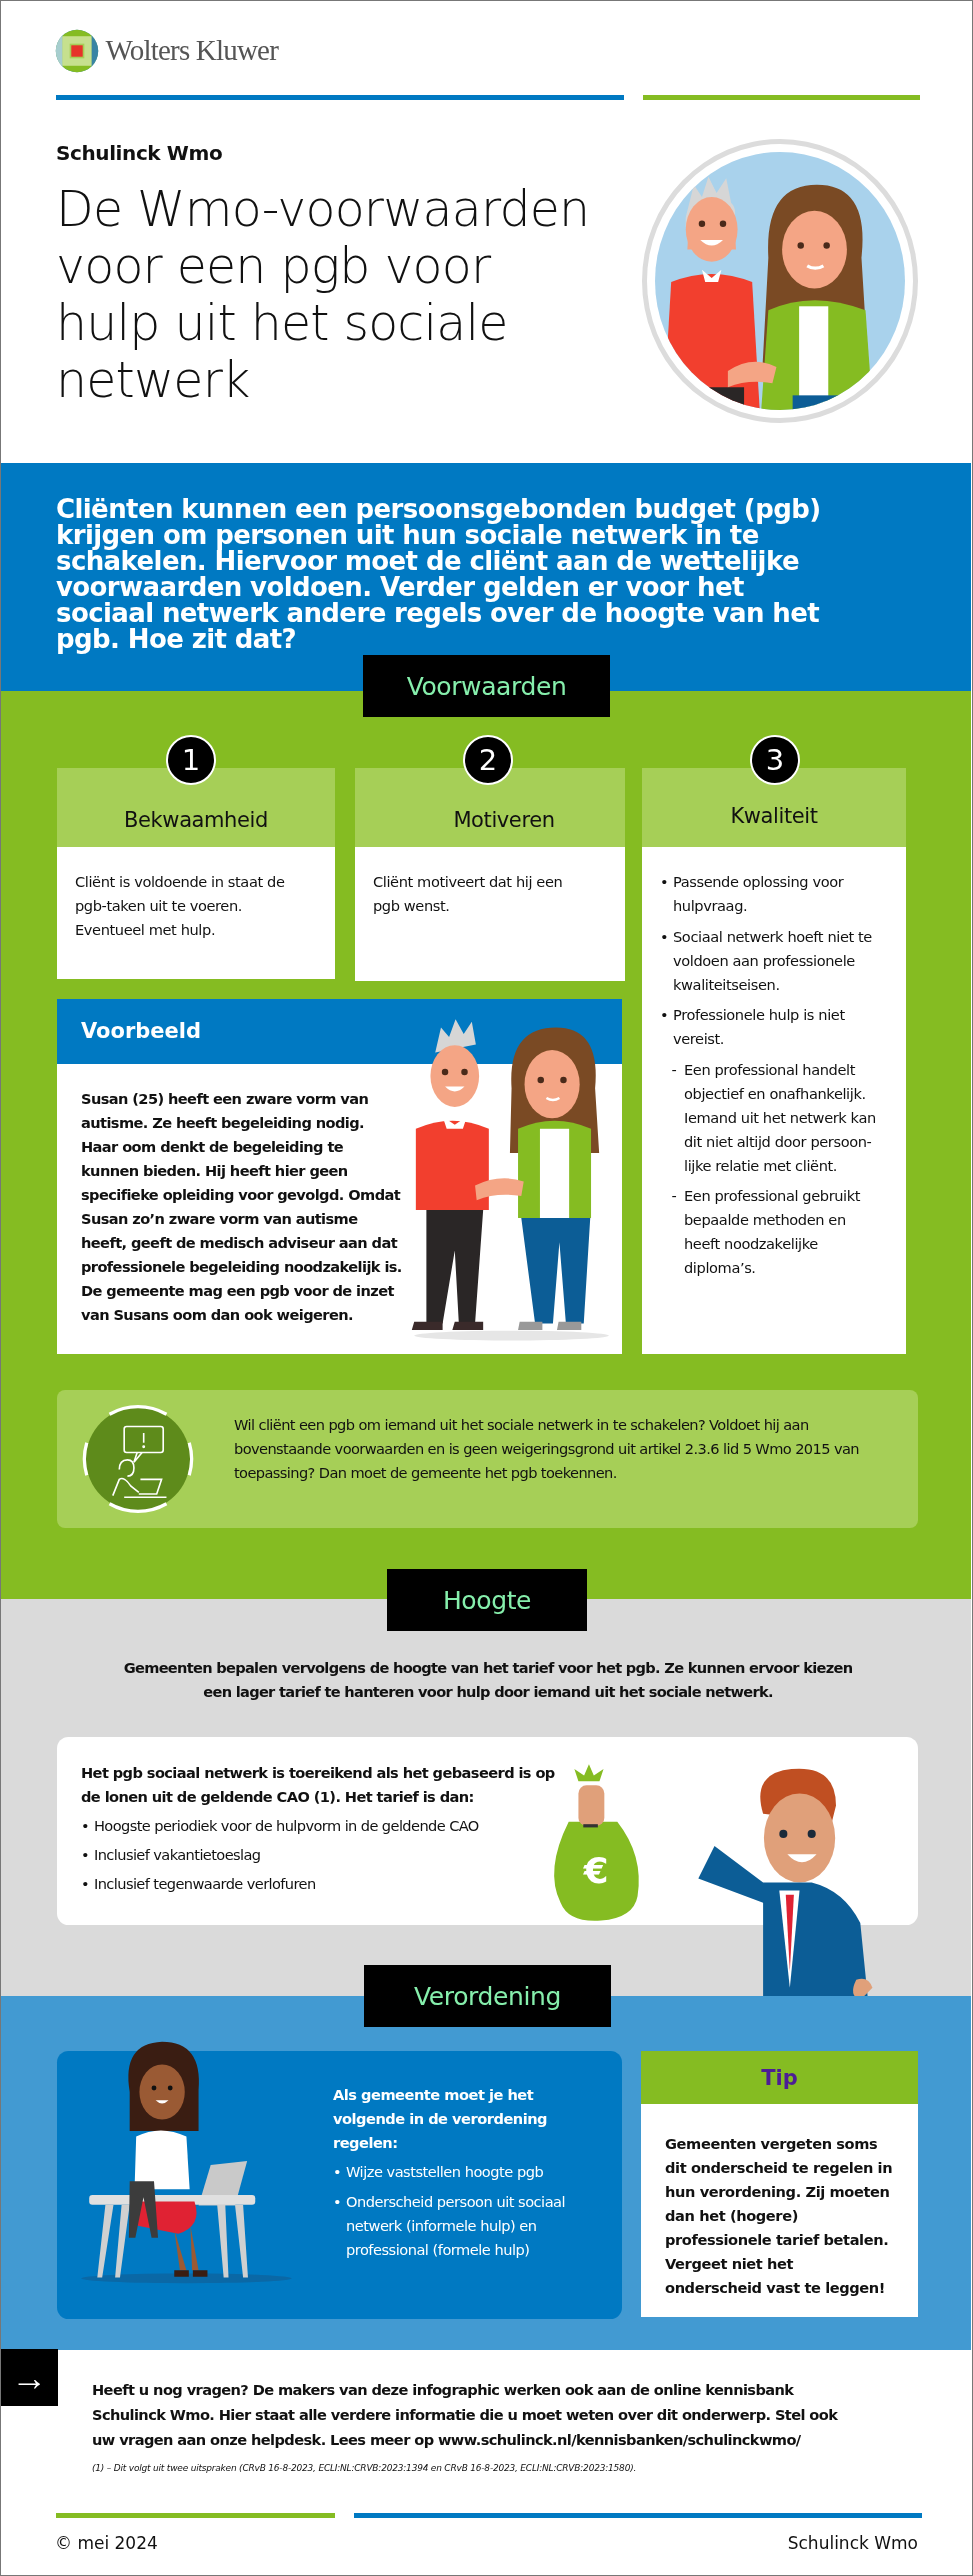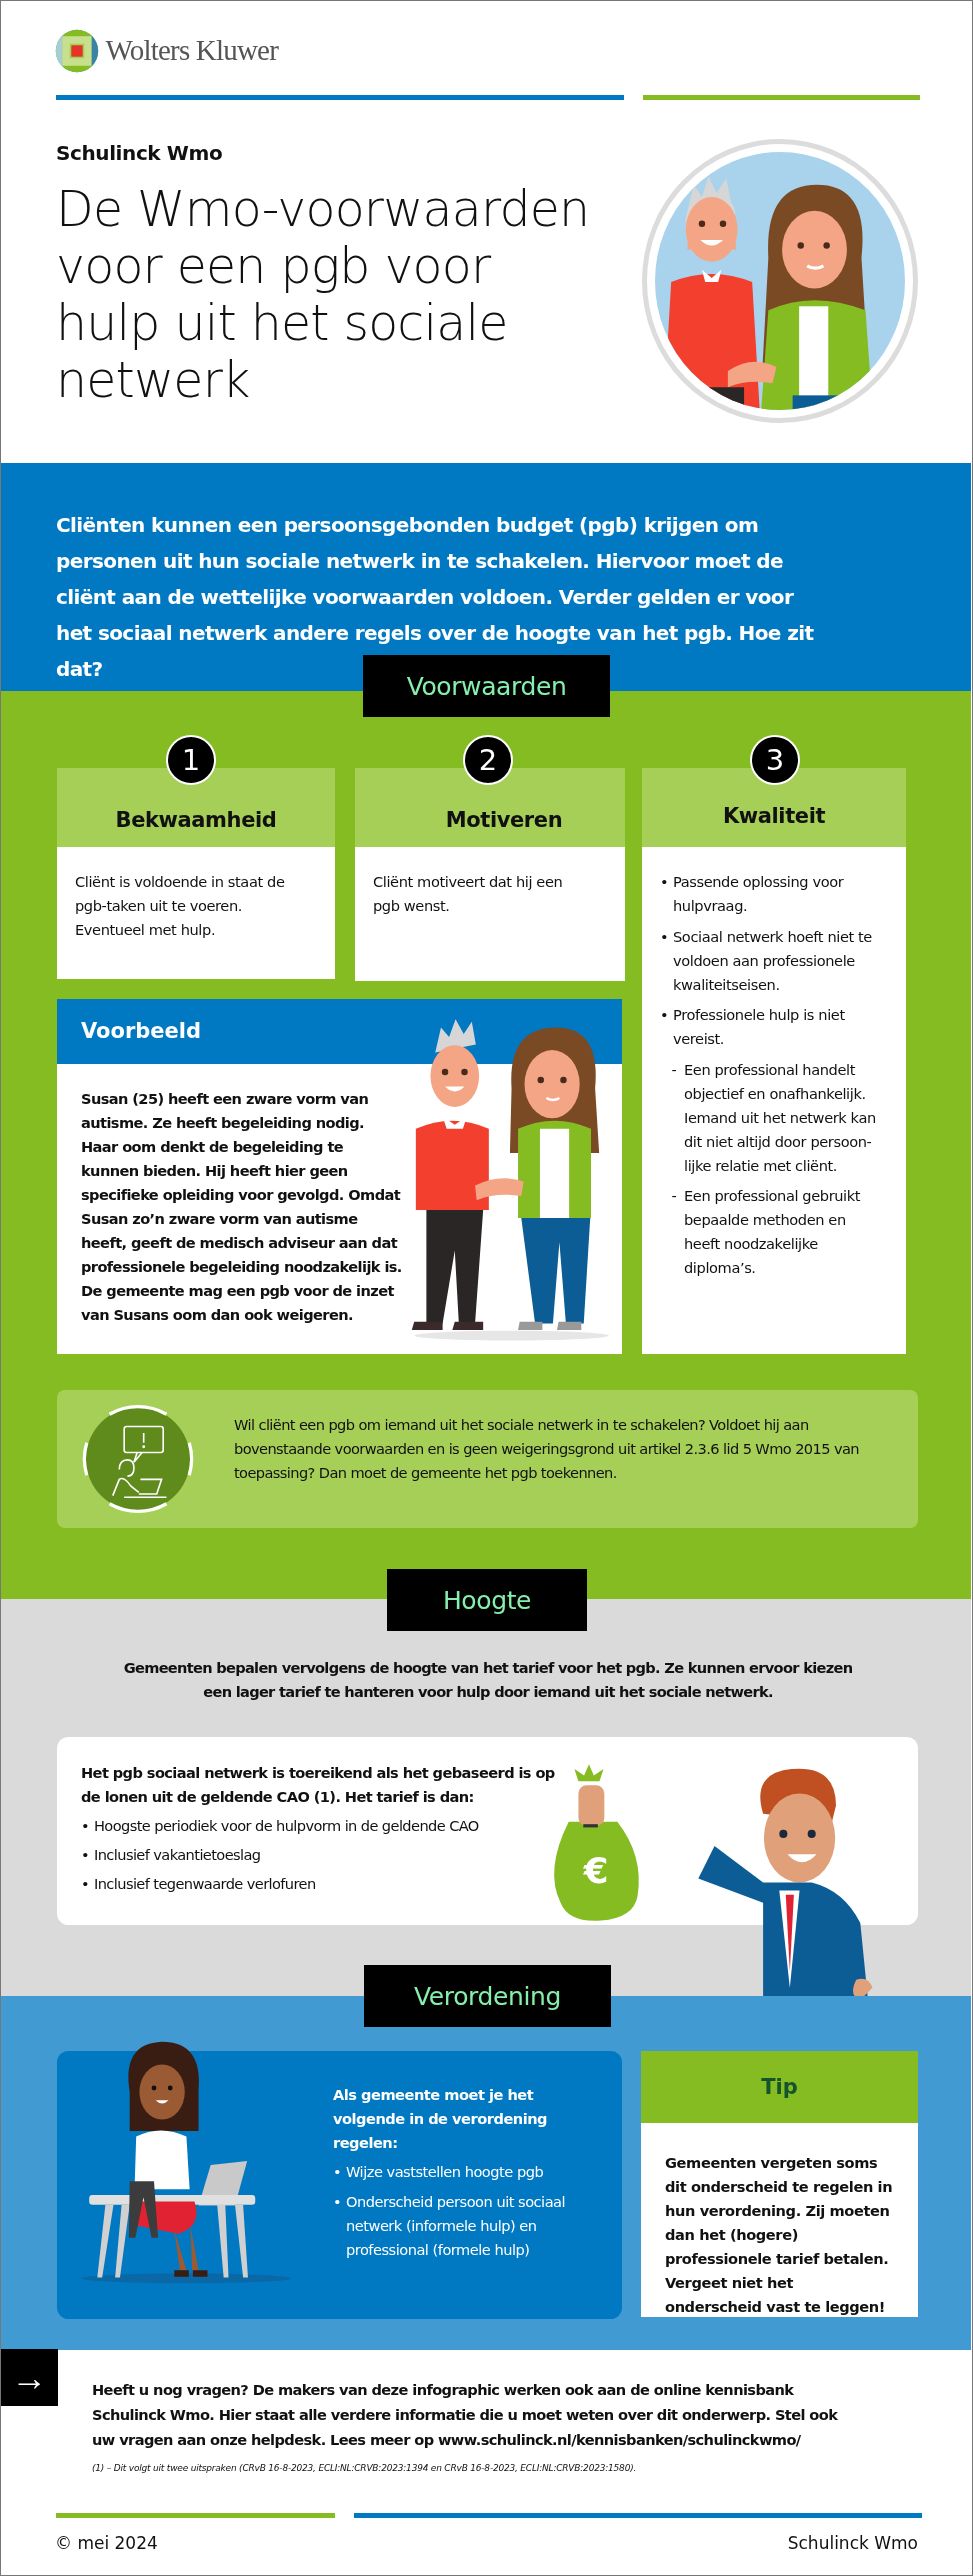--- a/index.html
+++ b/index.html
@@ -8,26 +8,26 @@
   
   .logo { left: 54px; top: 27.6px; display: flex; align-items: center; gap: 6.5px; }
   .logo-text { font-size: 29px; color: #555; font-family: Liberation Serif, serif; letter-spacing: -0.8px; }
   .rule { height: 4.9px; }
   .kicker { left: 55px; top: 140px; font-size: 20px; font-weight: bold; font-family: "DejaVu Sans", sans-serif; letter-spacing: -0.4px; }
   .title { left: 55px; top: 180px; width: 552px; font-size: 49px; line-height: 57px; font-family: "DejaVu Sans", sans-serif; font-weight: 300; letter-spacing: -0.8px; color: #111; }
   .hero-circle { left: 641px; top: 138px; width: 276px; height: 284px; border-radius: 50%; border: 5.7px solid #dcdcdc; background: #fff; }
   .hero-inner { position: absolute; left: 8px; top: 8px; right: 8px; bottom: 8px; border-radius: 50%; background: #a9d2ec; overflow: hidden; }
   
   .intro { left: 0; top: 462px; width: 970px; height: 229px; background: #0079c2; }
-  .intro-text { left: 55px; top: 495px; width: 779px; color: #fff; font-size: 20px; line-height: 36px; font-weight: bold; font-family: "DejaVu Sans", sans-serif; letter-spacing: -0.6px; margin-top: 11px; }
+  .intro-text { left: 55px; top: 495px; width: 779px; color: #fff; font-size: 26px; line-height: 26px; font-weight: bold; font-family: "DejaVu Sans", sans-serif; letter-spacing: -0.6px; }
   
   .green { left: 0; top: 690px; width: 970px; height: 908px; background: #85bc22; }
   .section-label { background: #000; color: #86efac; font-size: 25px; font-family: "DejaVu Sans", sans-serif; display: flex; align-items: center; justify-content: center; letter-spacing: -0.4px; }
   .card { position: absolute; background: #fff; }
-  .card-head { background: #a6cf57; display: flex; align-items: center; justify-content: center; font-size: 21px; font-weight: bold; font-family: "DejaVu Sans", sans-serif; letter-spacing: -0.4px; }
+  .card-head { background: #a6cf57; display: flex; align-items: center; justify-content: center; font-size: 21px; font-weight: normal; font-family: "DejaVu Sans", sans-serif; letter-spacing: -0.4px; }
   .card-body { padding: 23px 18px 0 18px; font-size: 14.6px; line-height: 24px; font-family: "DejaVu Sans", sans-serif; letter-spacing: -0.4px; }
   .num { position: absolute; width: 50px; height: 50px; border-radius: 50%; background: #000; border: 2.4px solid #fff; color: #fff; font-size: 29px; display: flex; align-items: center; justify-content: center; font-family: "DejaVu Sans", sans-serif; }
   .bullets li { list-style: none; position: relative; padding-left: 13px; margin-bottom: 6.5px; }
   .bullets li::before { content: "•"; position: absolute; left: 0; }
   .bullets li.sub { padding-left: 24px; }
   .bullets li.sub::before { content: "-"; left: 11.4px; }
   .voorbeeld { left: 56px; top: 998px; width: 565px; height: 355px; background: #fff; }
   .voorbeeld-head { height: 65px; background: #0079c2; color: #fff; font-size: 21px; font-weight: bold; padding: 19.5px 0 0 24px; font-family: "DejaVu Sans", sans-serif; }
   .voorbeeld-text { position: absolute; left: 24px; top: 88px; width: 324px; font-size: 14.6px; line-height: 24px; font-weight: bold; font-family: "DejaVu Sans", sans-serif; letter-spacing: -0.6px; }
   .notice { left: 56px; top: 1389px; width: 861px; height: 138px; background: #a6cf57; border-radius: 8px; }
@@ -35,21 +35,21 @@
   
   .gray { left: 0; top: 1598px; width: 970px; height: 397px; background: #dadada; }
   .gray-text { left: 122px; top: 1655px; width: 730px; text-align: center; font-size: 14.6px; line-height: 24px; font-weight: bold; font-family: "DejaVu Sans", sans-serif; letter-spacing: -0.7px; }
   .tarief { left: 56px; top: 1736px; width: 861px; height: 188px; background: #fff; border-radius: 11.4px; }
   .tarief-text { position: absolute; left: 24px; top: 24px; width: 487px; font-size: 14.6px; line-height: 24px; font-family: "DejaVu Sans", sans-serif; letter-spacing: -0.6px; }
   
   .blue { left: 0; top: 1995px; width: 970px; height: 354px; background: #429ad2; }
   .verordening-box { left: 56px; top: 2050px; width: 565px; height: 268px; background: #0079c2; border-radius: 11.4px; }
   .verordening-text { position: absolute; left: 276px; top: 32px; width: 276px; color: #fff; font-size: 14.6px; line-height: 24px; font-family: "DejaVu Sans", sans-serif; letter-spacing: -0.5px; }
   .tip { left: 640px; top: 2050px; width: 277px; height: 266px; background: #fff; }
-  .tip-head { height: 72px; background: #85bc22; color: #14532d; font-size: 21px; font-weight: bold; display: flex; align-items: center; justify-content: center; font-family: "DejaVu Sans", sans-serif; }
+  .tip-head { height: 53px; background: #85bc22; color: #4c1d95; font-size: 21px; font-weight: bold; display: flex; align-items: center; justify-content: center; font-family: "DejaVu Sans", sans-serif; }
   .tip-text { padding: 27.6px 24px 0 24px; font-size: 14.6px; line-height: 24px; font-weight: bold; font-family: "DejaVu Sans", sans-serif; letter-spacing: -0.4px; }
   
   .arrow-box { left: 0; top: 2348px; width: 57px; height: 57px; background: #000; color: #fff; font-size: 36px; display: flex; align-items: center; justify-content: center; }
   .contact { left: 91px; top: 2376px; width: 762px; font-size: 14.6px; line-height: 25px; font-weight: bold; font-family: "DejaVu Sans", sans-serif; letter-spacing: -0.6px; }
   .footnote { left: 91px; top: 2462px; font-size: 9px; font-style: italic; font-family: "DejaVu Sans", sans-serif; letter-spacing: -0.2px; }
   .foot-left { left: 54px; top: 2532px; font-size: 17px; font-family: "DejaVu Sans", sans-serif; }
   .foot-right { right: 54px; top: 2532px; font-size: 17px; font-family: "DejaVu Sans", sans-serif; }
 </style>
 </head>
 <body>

